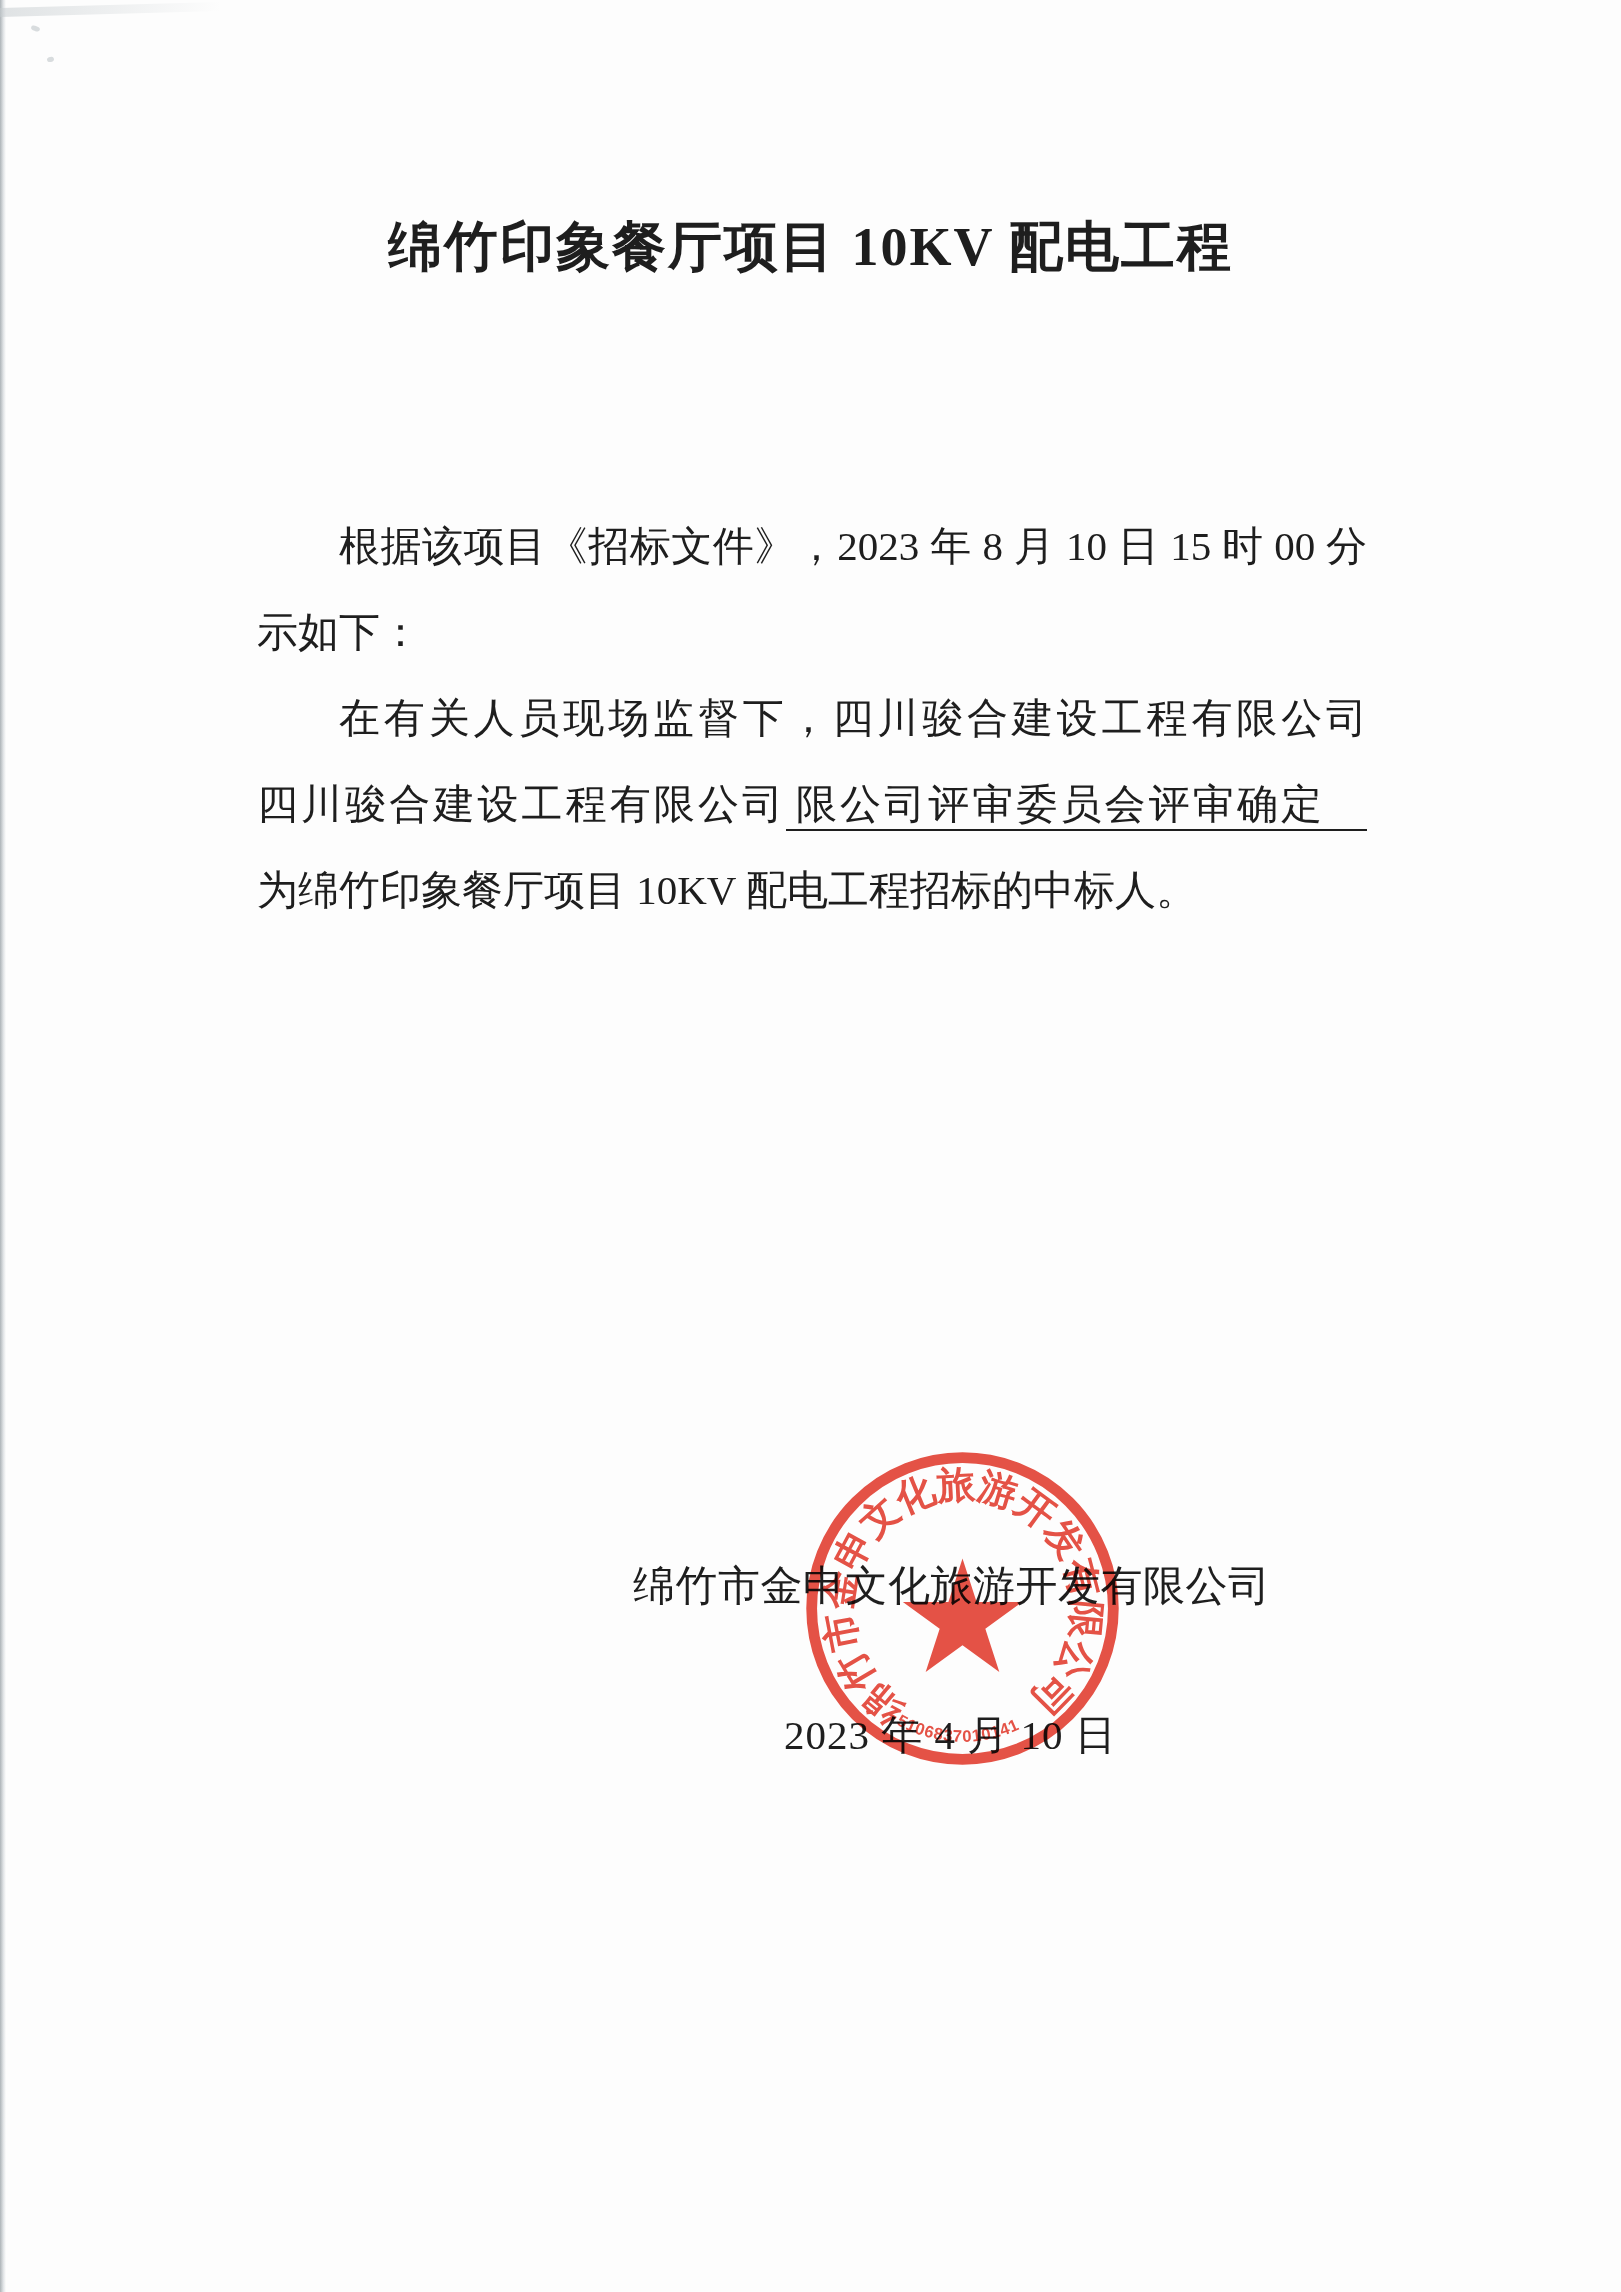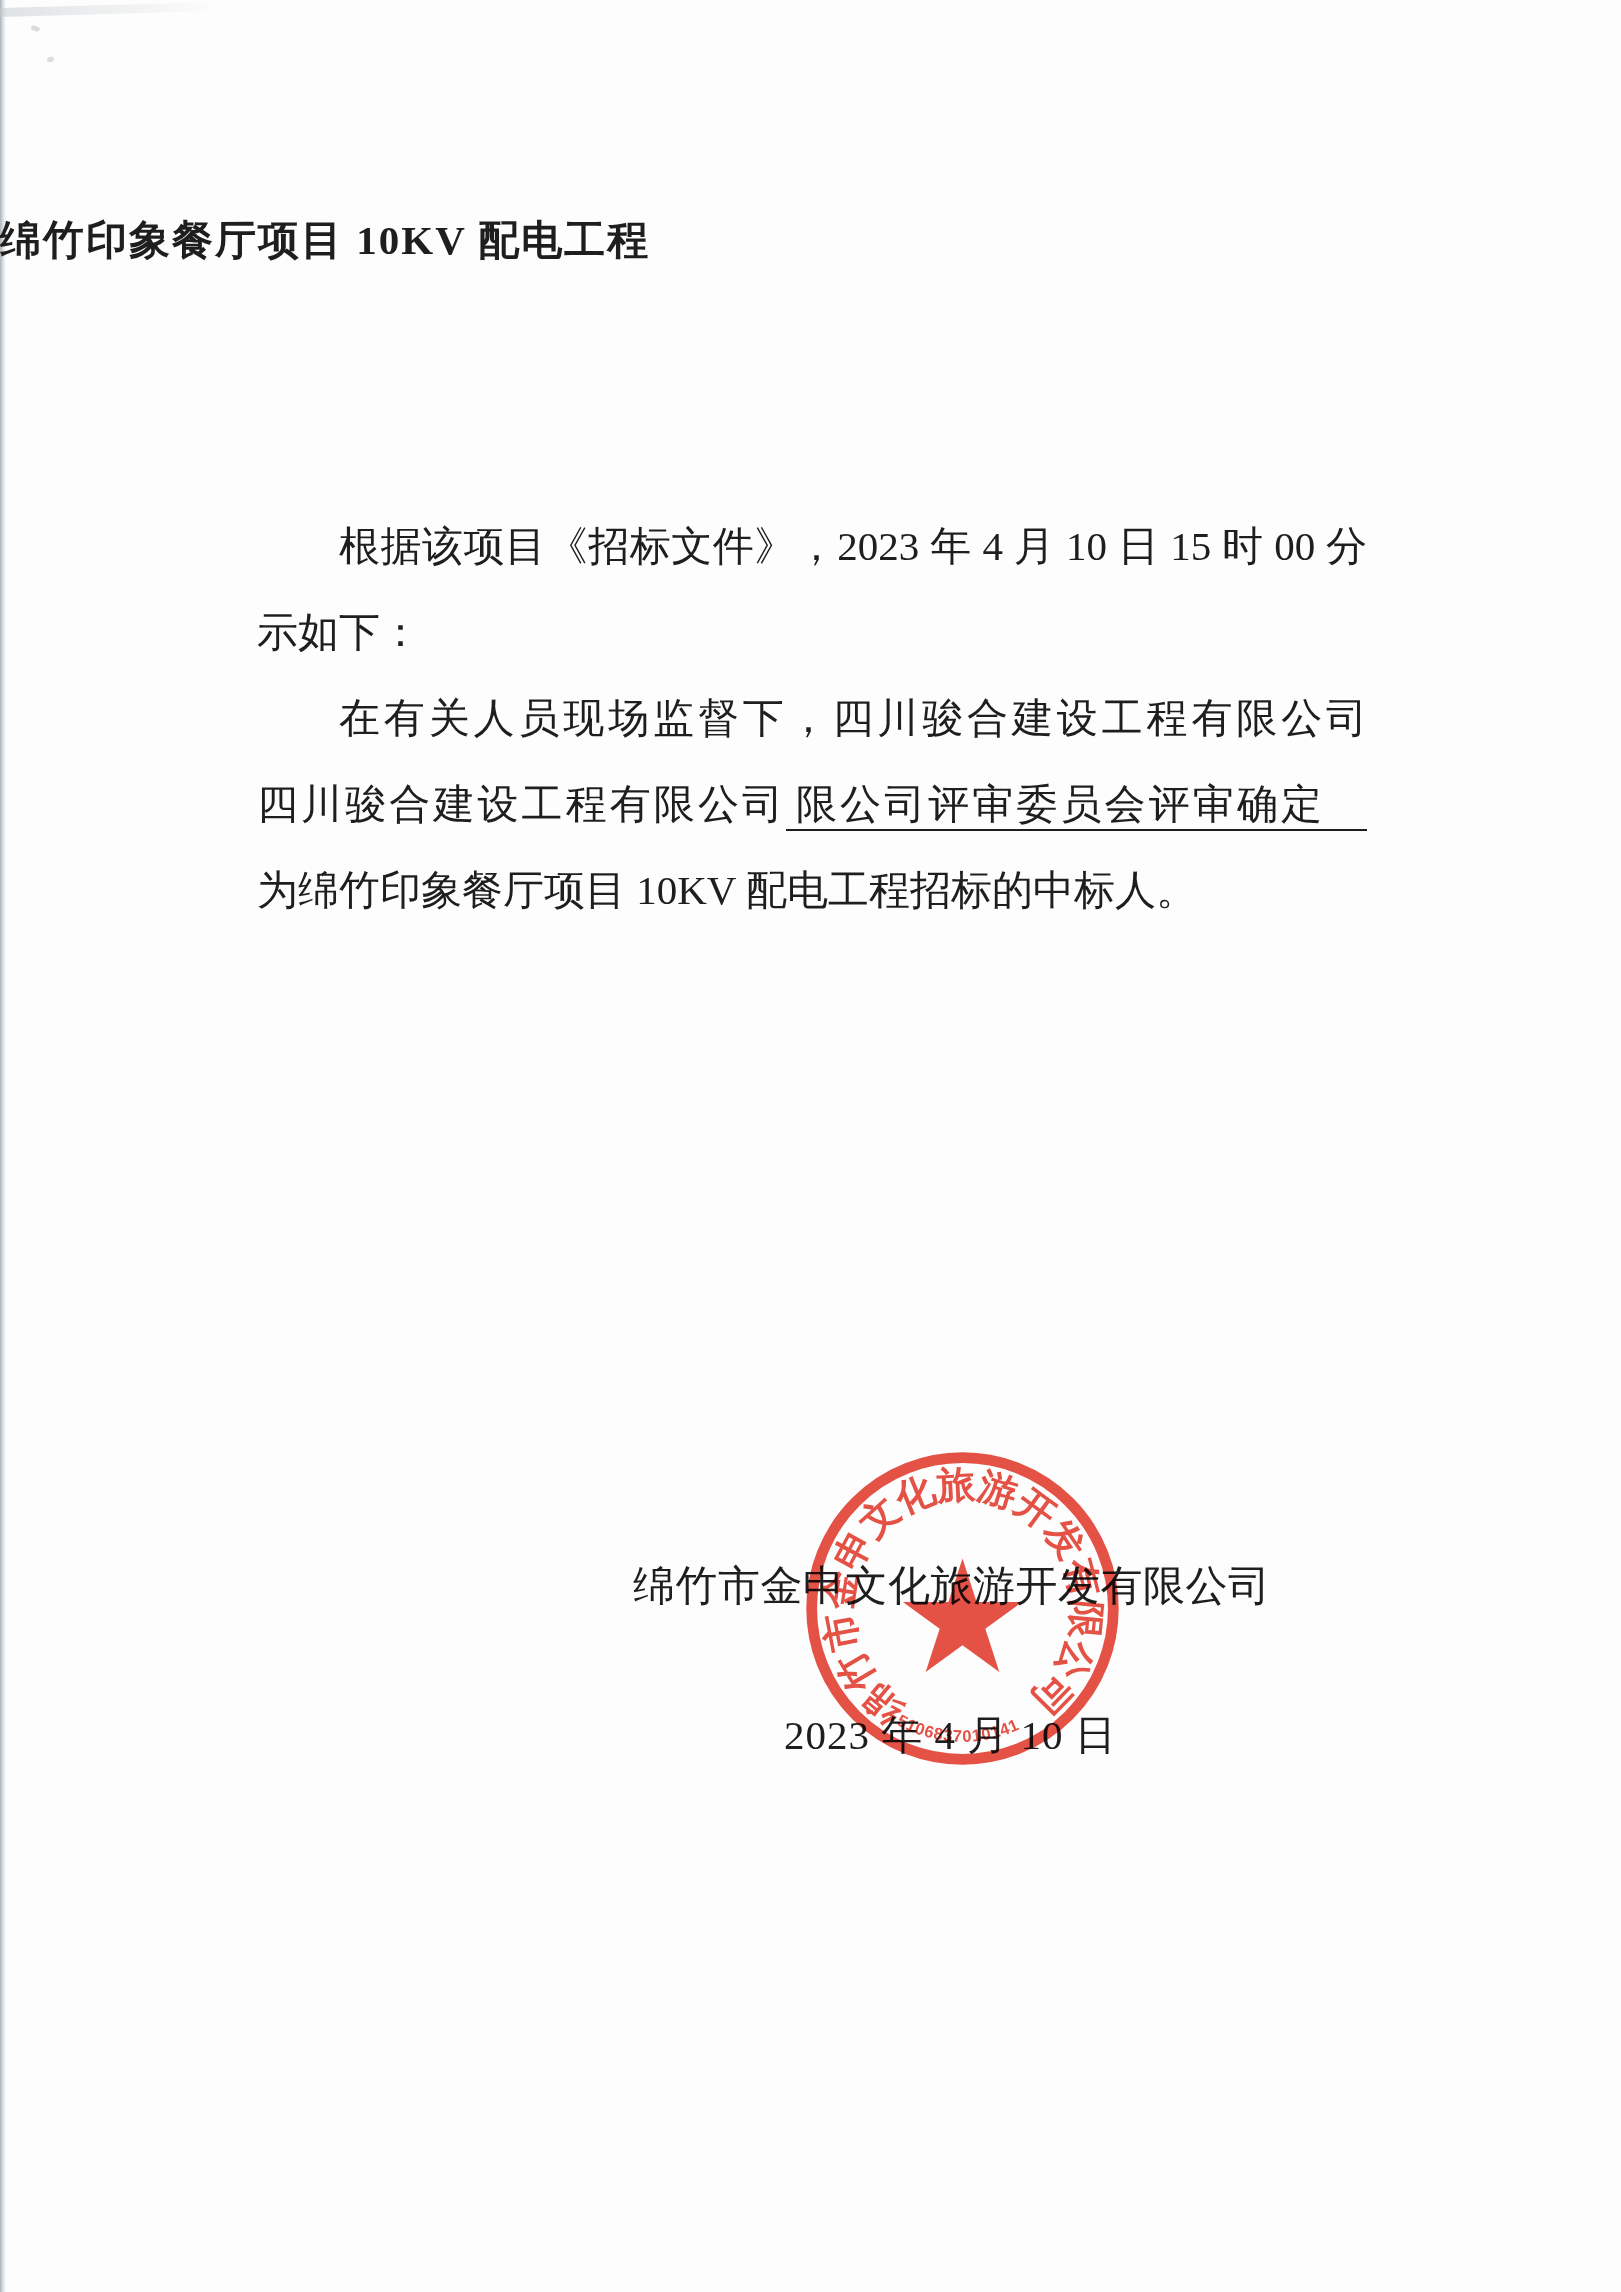--- a/index.html
+++ b/index.html
@@ -22,22 +22,22 @@
     position:absolute;left:0;top:3.9px;width:294px;height:8.8px;
     background:linear-gradient(100deg,#c6cccf,rgba(255,255,255,0) 75%);
     opacity:.55;transform:rotate(-1.6deg);
   }
   .speck{position:absolute;background:#c7cdd0;border-radius:50%;opacity:.7;}
   .speck.s1{left:31px;top:25.5px;width:8.8px;height:4.9px;transform:rotate(18deg);}
   .speck.s2{left:47px;top:57px;width:6.9px;height:4.9px;transform:rotate(-12deg);}
 
   .title{
     position:absolute;left:0;width:100%;
-    font-weight:bold;
-    font-size:41px;line-height:1;letter-spacing:2px;
+    text-align:center;font-weight:bold;
+    font-size:54px;line-height:1;letter-spacing:2px;
   }
   .title.l1{top:220px;}
   .title.l2{top:308px;}
 
   .bodytext{
     position:absolute;left:257px;top:503px;width:1110px;
     font-size:41px;line-height:86px;
   }
   .bline{
     height:86px;
@@ -72,21 +72,21 @@
 <div class="page">
 
   <div class="edge-strip"></div>
   <div class="smudge-top"></div>
   <div class="speck s1"></div>
   <div class="speck s2"></div>
 
   <div class="title l1">绵竹印象餐厅项目 10KV 配电工程</div>
 
   <div class="bodytext">
-    <div class="bline indent">根据该项目《招标文件》，2023 年 4 月 10 日 15 时 00 分</div>
+    <div class="bline indent">根据该项目《招标文件》，2023 年 8 月 10 日 15 时 00 分</div>
     <div class="bline plain">示如下：</div>
     <div class="bline indent">在有关人员现场监督下，四川骏合建设工程有限公司</div>
     <div class="bline"><span>四川骏合建设工程有限公司</span><span class="uline">限公司评审委员会评审确定</span></div>
     <div class="bline plain">为绵竹印象餐厅项目 10KV 配电工程招标的中标人。</div>
   </div>
 
   <div class="sig-company">绵竹市金申文化旅游开发有限公司</div>
   <div class="sig-date">2023 年 4 月 10 日</div>
 
   <svg class="seal" viewBox="0 0 340 340" xmlns="http://www.w3.org/2000/svg">

